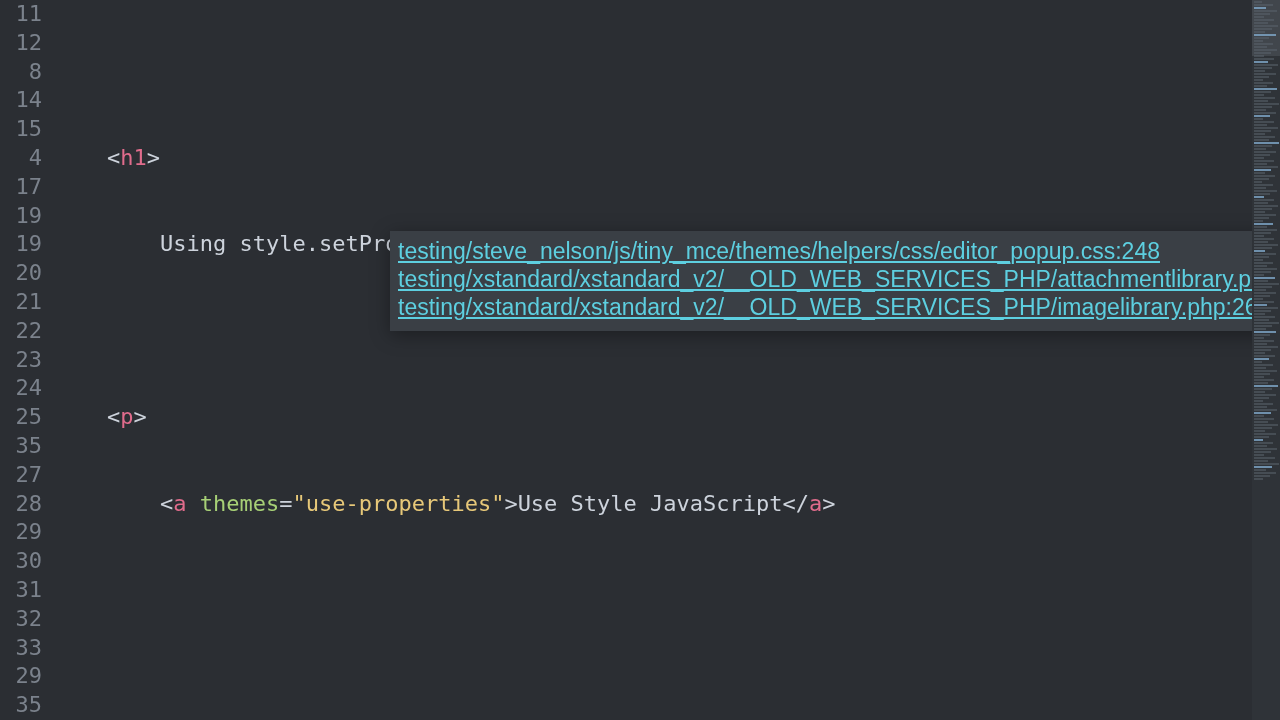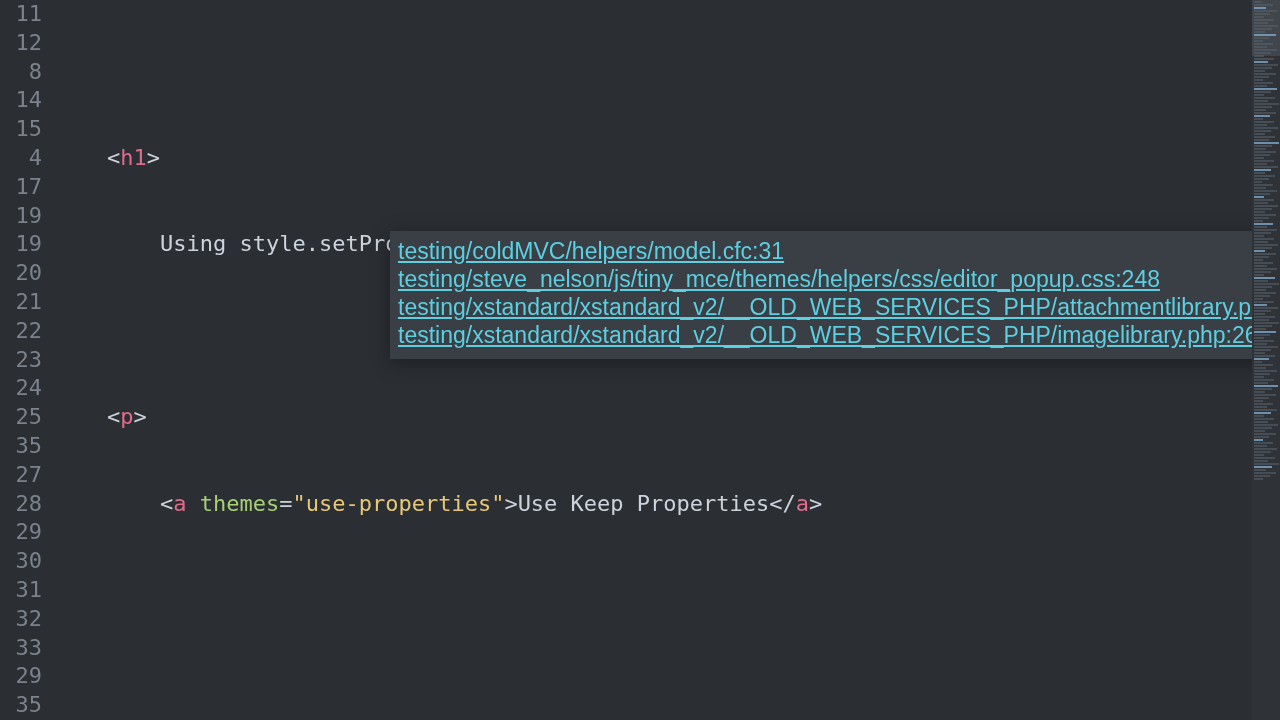--- a/index.html
+++ b/index.html
@@ -113,42 +113,41 @@
     <div>29</div>
     <div>35</div>
   </div>
 
 <div class="code">
   <div class="code-line"></div>
   <div class="code-line">    <span class="punc">&lt;</span><span class="tag">h1</span><span class="punc">&gt;</span></div>
   <div class="code-line">        <span class="txt">Using style.setProperty() To Keep CSS Property Names Consistent In JavaScript</span></div>
   <div class="code-line"></div>
   <div class="code-line">    <span class="punc">&lt;</span><span class="tag">p</span><span class="punc">&gt;</span></div>
-  <div class="code-line">        <span class="punc">&lt;</span><span class="tag">a</span> <span class="attr">themes</span><span class="punc">=</span><span class="str">"use-properties"</span><span class="punc">&gt;</span><span class="txt">Use Keep Properties</span><span class="punc">&lt;/</span><span class="tag">a</span><span class="punc">&gt;</span></div>
+  <div class="code-line">        <span class="punc">&lt;</span><span class="tag">a</span> <span class="attr">themes</span><span class="punc">=</span><span class="str">"use-properties"</span><span class="punc">&gt;</span><span class="txt">Use Style JavaScript</span><span class="punc">&lt;/</span><span class="tag">a</span><span class="punc">&gt;</span></div>
   
   
   
   
   
   
   
   
   
   
   
   
   
   
   
   
   
 </div>
 
 <div class="popup">
-  <a>testing/coldMVC/helpers/model.cfc:31</a>
   <a>testing/steve_nelson/js/tiny_mce/themes/helpers/css/editor_popup.css:248</a>
   <a>testing/xstandard/xstandard_v2/__OLD_WEB_SERVICES_PHP/attachmentlibrary.php:2648</a>
   <a>testing/xstandard/xstandard_v2/__OLD_WEB_SERVICES_PHP/imagelibrary.php:2650</a>
 </div>
 
 <div class="minimap">
   <div class="mm-view"></div>
 <div class="mm-line" style="width: 30%;"></div>
     <div class="mm-line" style="width: 67%;"></div>
     <div class="mm-line hl" style="width: 44%;"></div>

